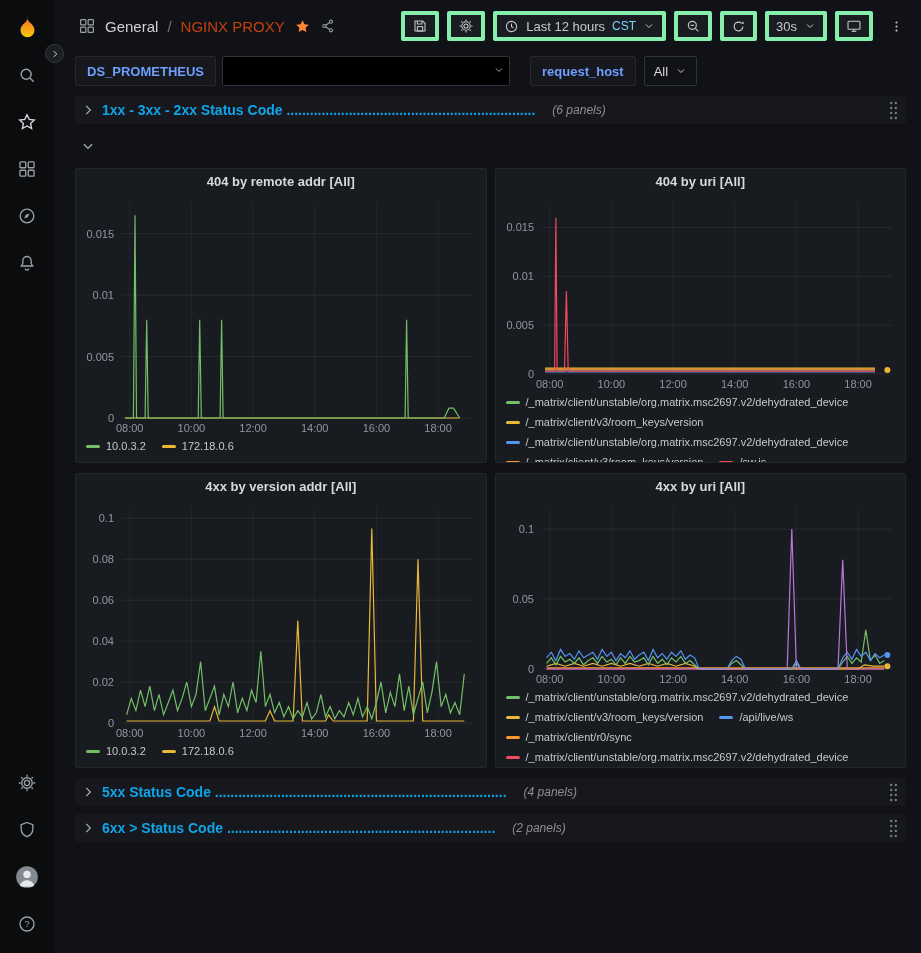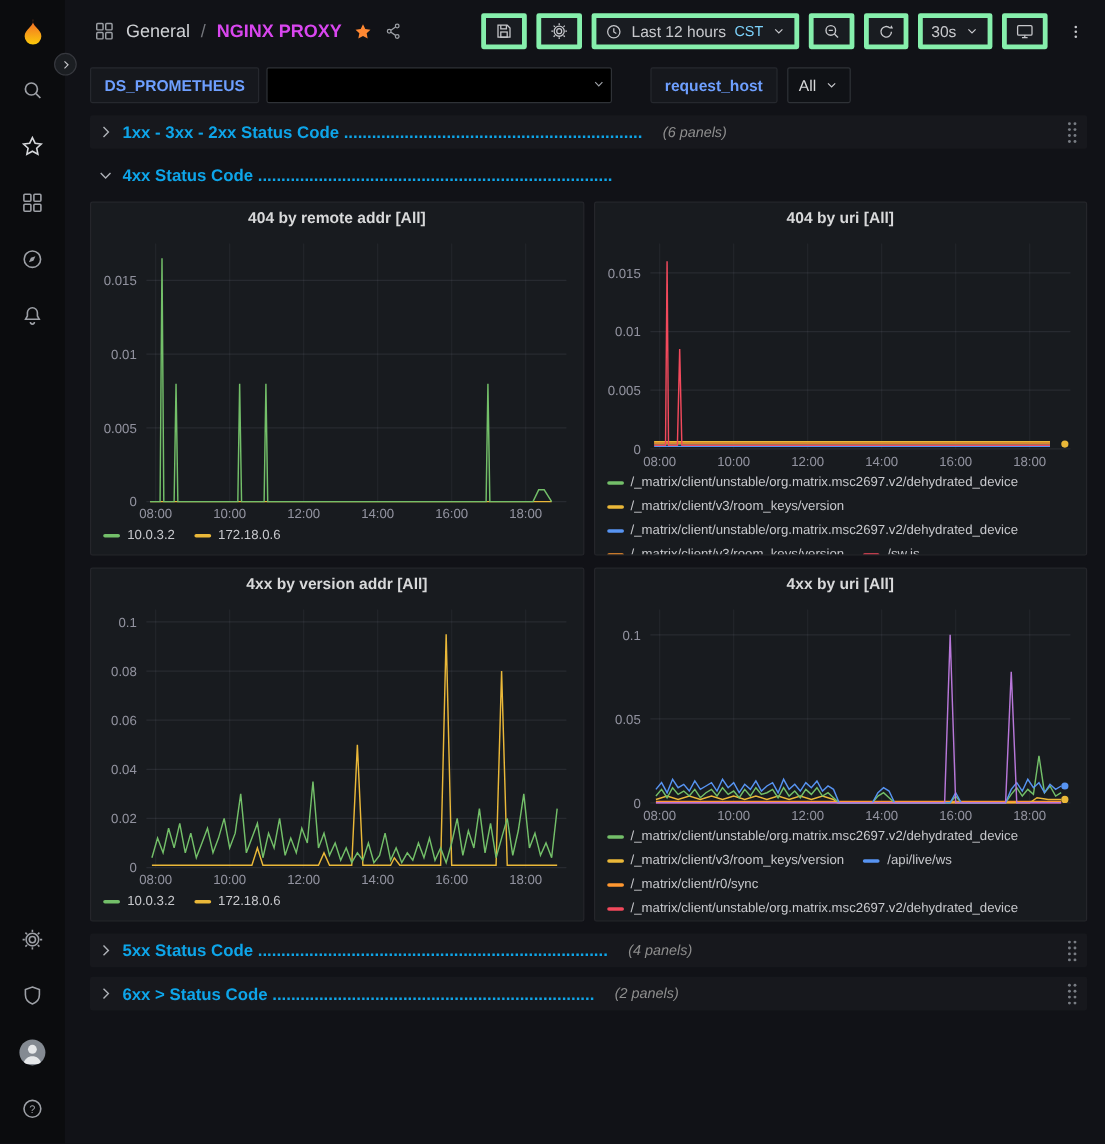--- a/index.html
+++ b/index.html
@@ -33,21 +33,21 @@
   
   .main { margin-left:54px; height:100%; display:flex; flex-direction:column; }
 
   .topbar {
     height:52px; flex:0 0 auto; display:flex; align-items:center;
     justify-content:space-between; padding:0 10px 0 24px;
   }
   .crumbs { display:flex; align-items:center; gap:9px; font-size:15px; }
   .crumb-section { color:#d0d2d6; cursor:pointer; }
   .crumb-sep { color:#74767c; }
-  .crumb-title { color:#d946ef; font-weight:700; }
+  .crumb-title { color:#c2410c; font-weight:400; }
   .toolbar { display:flex; align-items:center; gap:8px; }
   .tb {
     height:30px; min-width:30px; padding:0 7px; border-radius:2px;
     display:inline-flex; align-items:center; justify-content:center; gap:7px;
     background:#191c21; border:4px solid #86efac; color:#c7c8cc;
     font-size:13px; cursor:pointer; font-family:inherit;
   }
   .tb.plain { background:none; border:none; }
   .tb .tz { color:#7dd3fc; font-size:12px; }
 
@@ -58,21 +58,21 @@
     background:#16181d; border:1px solid #26282e; border-radius:2px;
     color:#6e9fff; font-size:13px; font-weight:700; cursor:pointer;
   }
   .var-select {
     position:relative; height:30px; display:inline-flex; align-items:center;
     background:#101216; border:1px solid #2f3237; border-radius:2px;
     color:#d8d9da; font-size:13px; cursor:pointer;
   }
   .sel-redacted { width:288px; background:#000; margin-left:6px; }
   .sel-redacted .chev { position:absolute; right:4px; top:7px; }
-  .rh-chip { margin-left:32px; }
+  .rh-chip { margin-left:20px; }
   .all-select { margin-left:8px; padding:0 9px; gap:7px; }
 
   
   .dash { flex:1; padding:6px 15px 0 21px; overflow:hidden; }
   .row {
     height:28px; display:flex; align-items:center; gap:7px;
     margin-bottom:8px; cursor:pointer; padding:0 6px; border-radius:2px;
   }
   .row.collapsed { background:#17181d; }
   .row-title { font-size:14px; font-weight:700; color:#0ea5e9; white-space:nowrap; overflow:hidden; }
@@ -340,21 +340,20 @@
               <circle cx="4.5" cy="19" r="1.3"></circle>
               <circle cx="9.5" cy="19" r="1.3"></circle>
             </g>
         </svg>
       </div>
 
       <div class="row expanded">
         <svg width="14" height="14" viewBox="0 0 24 24">
           <polyline points="5,9 12,16 19,9" stroke="#aeb1b7" stroke-width="2" fill="none"></polyline>
         </svg>
-        <span class="row-title">4xx Status Code ............................................................................</span>
       </div>
 
       <section class="grid">
 
         <div class="panel">
           <div class="panel-title">404 by remote addr [All]</div>
           <div class="chart">
               <svg width="410" height="241">
                 <line x1="53.709251101321584" y1="8" x2="53.709251101321584" y2="223" stroke="rgba(204,204,220,0.06)"></line>
                 <text x="53.709251101321584" y="237" text-anchor="middle" fill="rgba(204,204,220,0.68)" font-size="11">08:00</text>

